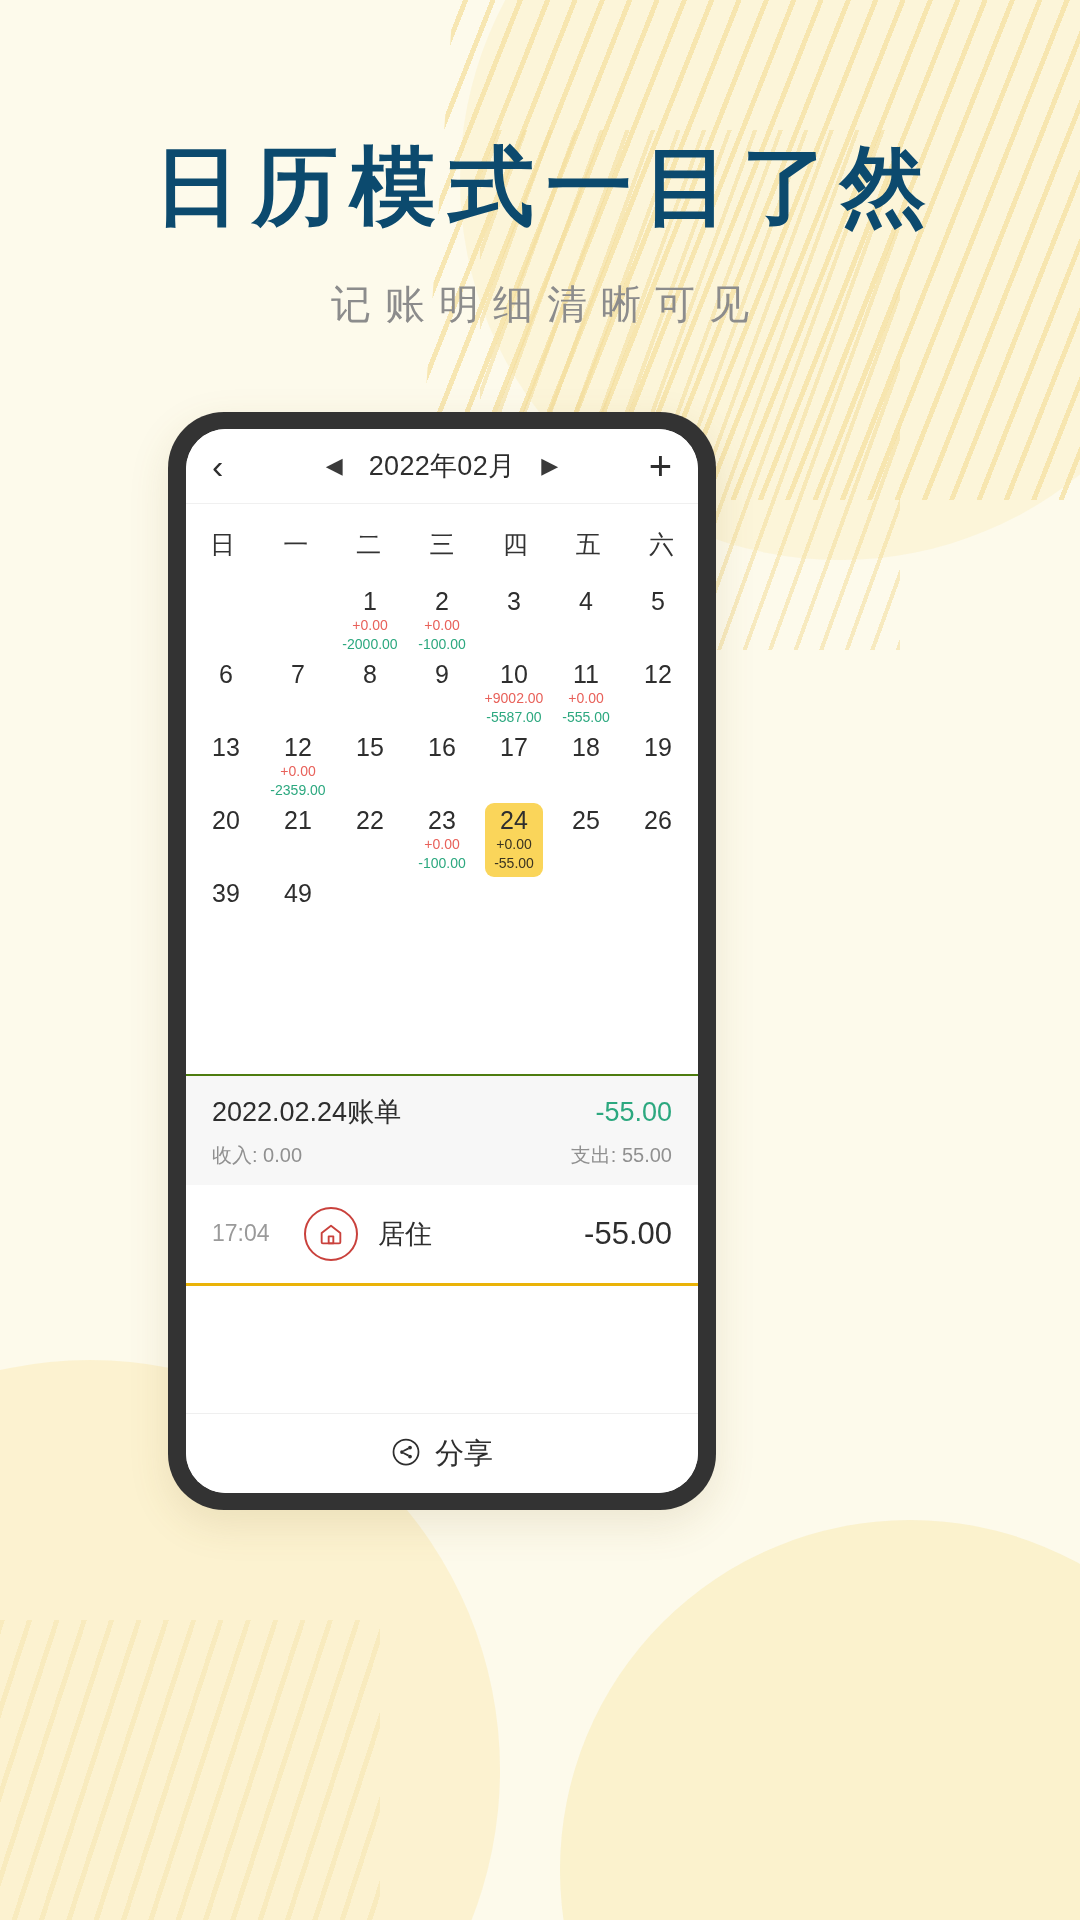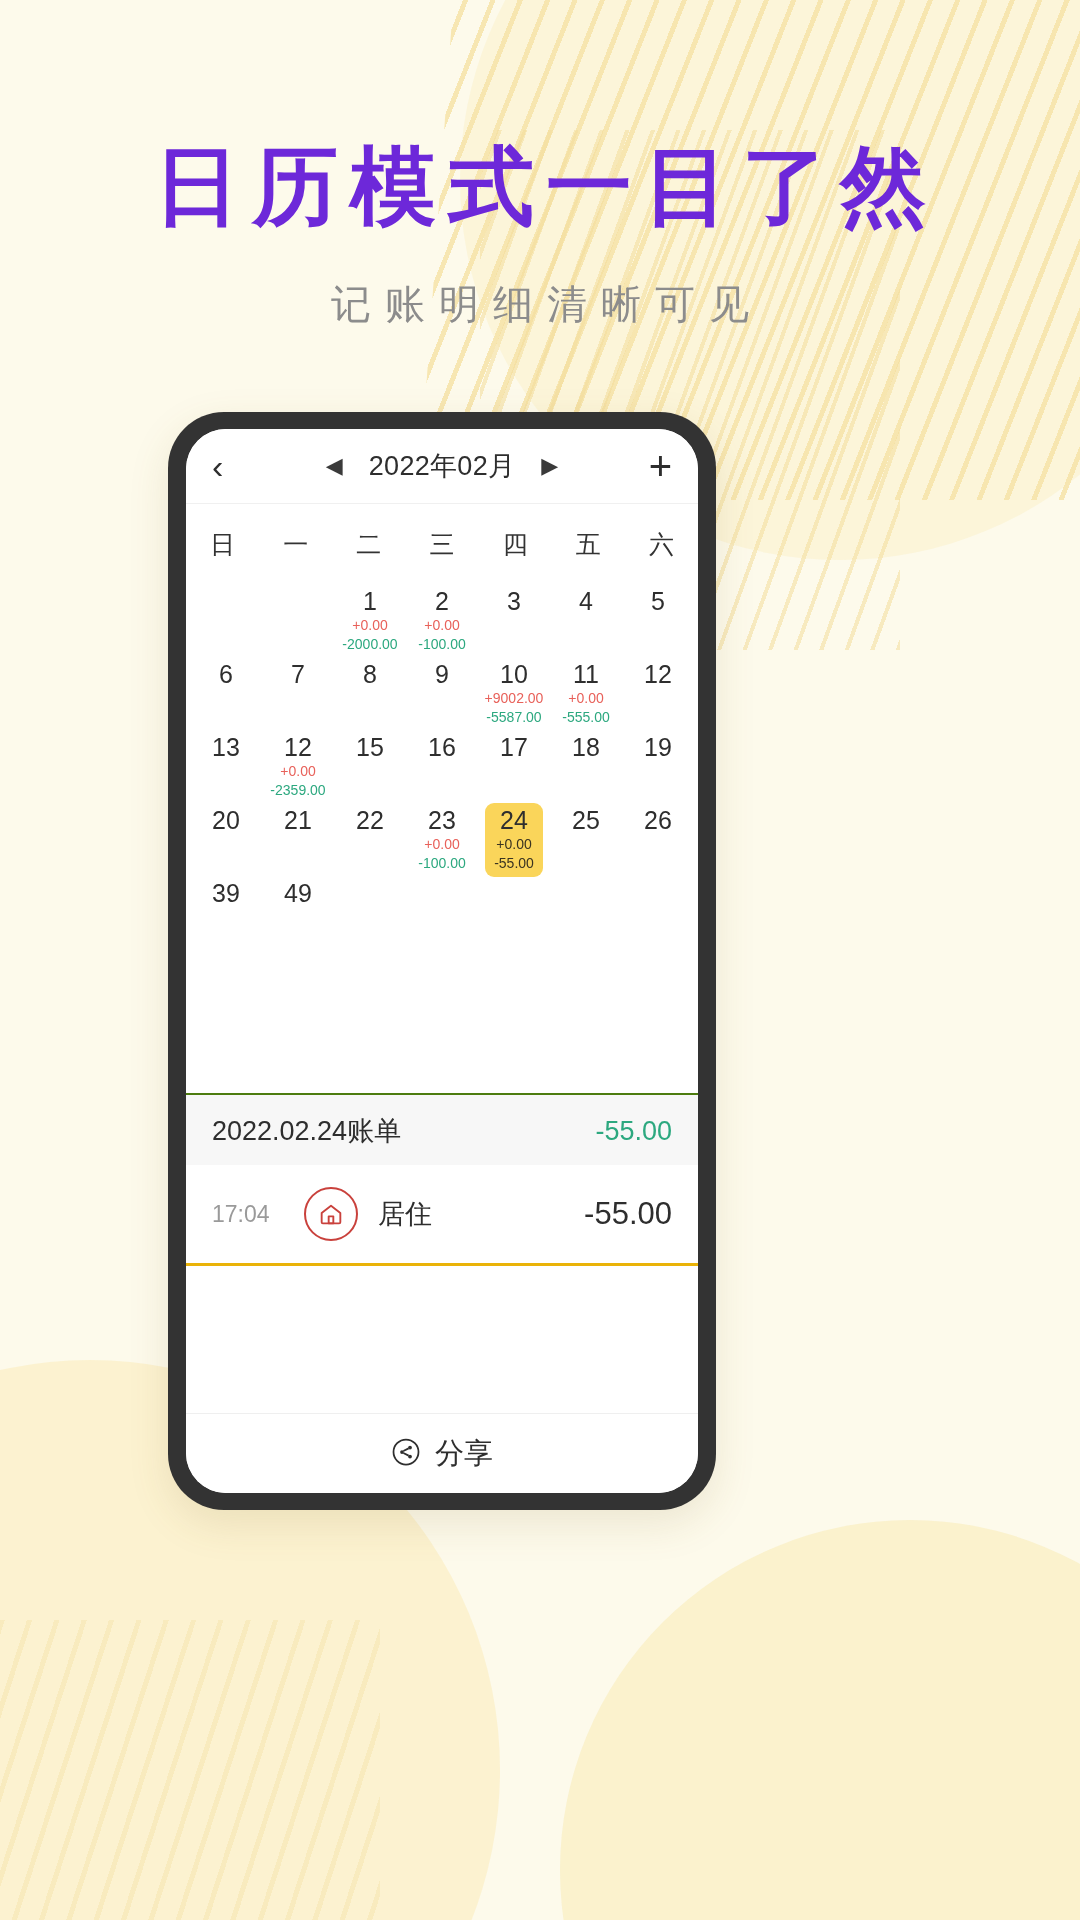--- a/index.html
+++ b/index.html
@@ -73,21 +73,21 @@
   
   #headline-area {
     position:relative; z-index:2;
     text-align:center;
     padding-top:140px;
   }
   .headline {
     font-family:"Liberation Serif","DejaVu Serif",serif;
     font-size:86px;
     font-weight:700;
-    color:#6d28d9;
+    color:#0c4a6e;
     letter-spacing:12px;
     text-indent:12px;
     line-height:1.1;
   }
   .subhead {
     margin-top:42px;
     font-size:40px;
     color:#8C8C8C;
     letter-spacing:14px;
     text-indent:14px;
@@ -447,20 +447,24 @@
             <div class="day-num">49</div>
           </div>
         </div>
       </div>
     <div class="cal-spacer"></div>
 
     <div class="bill-sum">
       <div class="bill-row1">
         <span class="bill-title">2022.02.24账单</span>
         <span class="bill-total">-55.00</span>
+      </div>
+      <div class="bill-row2">
+        <span class="bill-sub">收入: 0.00</span>
+        <span class="bill-sub">支出: 55.00</span>
       </div>
     </div>
 
     <div id="txn-list">
         <div class="txn">
           <div class="txn-time">17:04</div>
           <div class="txn-icon">
             <svg width="28" height="28" viewBox="0 0 24 24" fill="none" stroke="#C9413C" stroke-width="1.6" stroke-linejoin="round">
               <path d="M4 11.2 12 5l8 6.2V19a1 1 0 0 1-1 1H5a1 1 0 0 1-1-1z"></path>
               <rect x="10" y="14" width="4" height="6"></rect>

